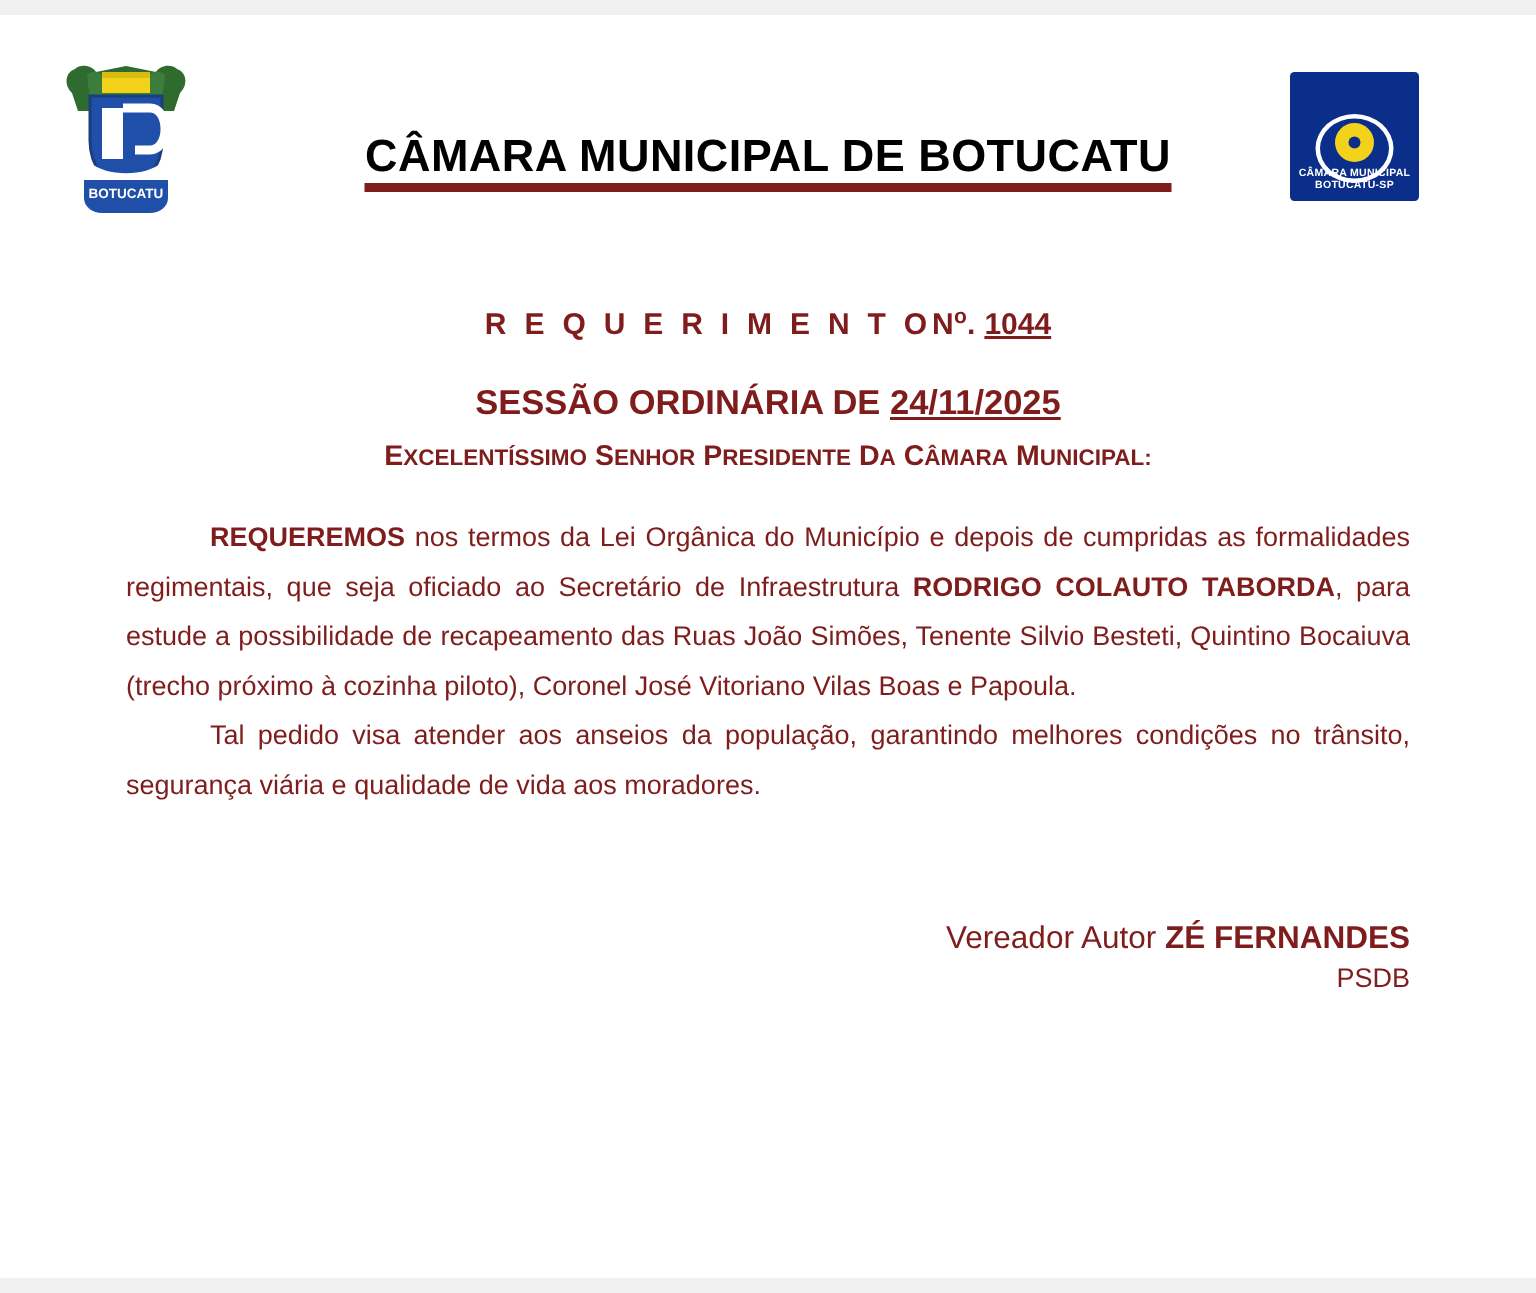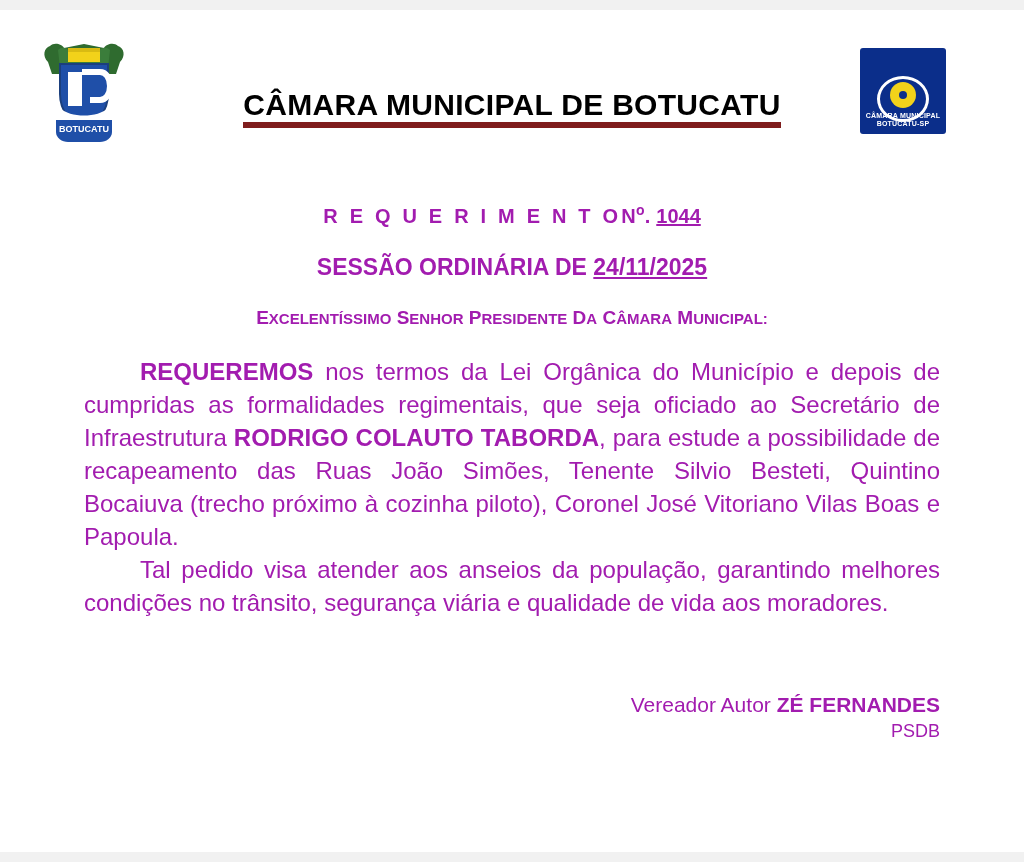--- a/index.html
+++ b/index.html
@@ -97,21 +97,21 @@
   }
   .title span {
     border-bottom: 6px solid #7f1d1d;
     padding-bottom: 1px;
   }
 
   
   .doc {
     margin: 0 auto;
     width: 856px;
-    color: #a21caf;
+    color: #7f1d1d;
   }
   .line-req {
     text-align: center;
     font-size: 20px;
     font-weight: bold;
     margin-top: 62px;
     letter-spacing: .2px;
   }
   .line-req .spaced { letter-spacing: 3.2px; }
   .line-req .num { text-decoration: underline; letter-spacing: 0; }
@@ -122,26 +122,26 @@
     font-size: 23px;
     font-weight: bold;
     margin-top: 26px;
   }
   .line-sessao .date { text-decoration: underline; }
 
   .line-exc {
     text-align: center;
     font-size: 19px;
     font-weight: bold;
-    margin-top: 26px;
+    margin-top: 12px;
   }
   .line-exc .sc { font-size: 15px; }
 
   .para {
-    font-size: 24px;
+    font-size: 18px;
     line-height: 33px;
     text-align: justify;
     margin-top: 26px;
     hyphens: none;
   }
   .para.second { margin-top: 0; }
   .indent { display: inline-block; width: 56px; }
   .b { font-weight: bold; }
 
   .plenario {

